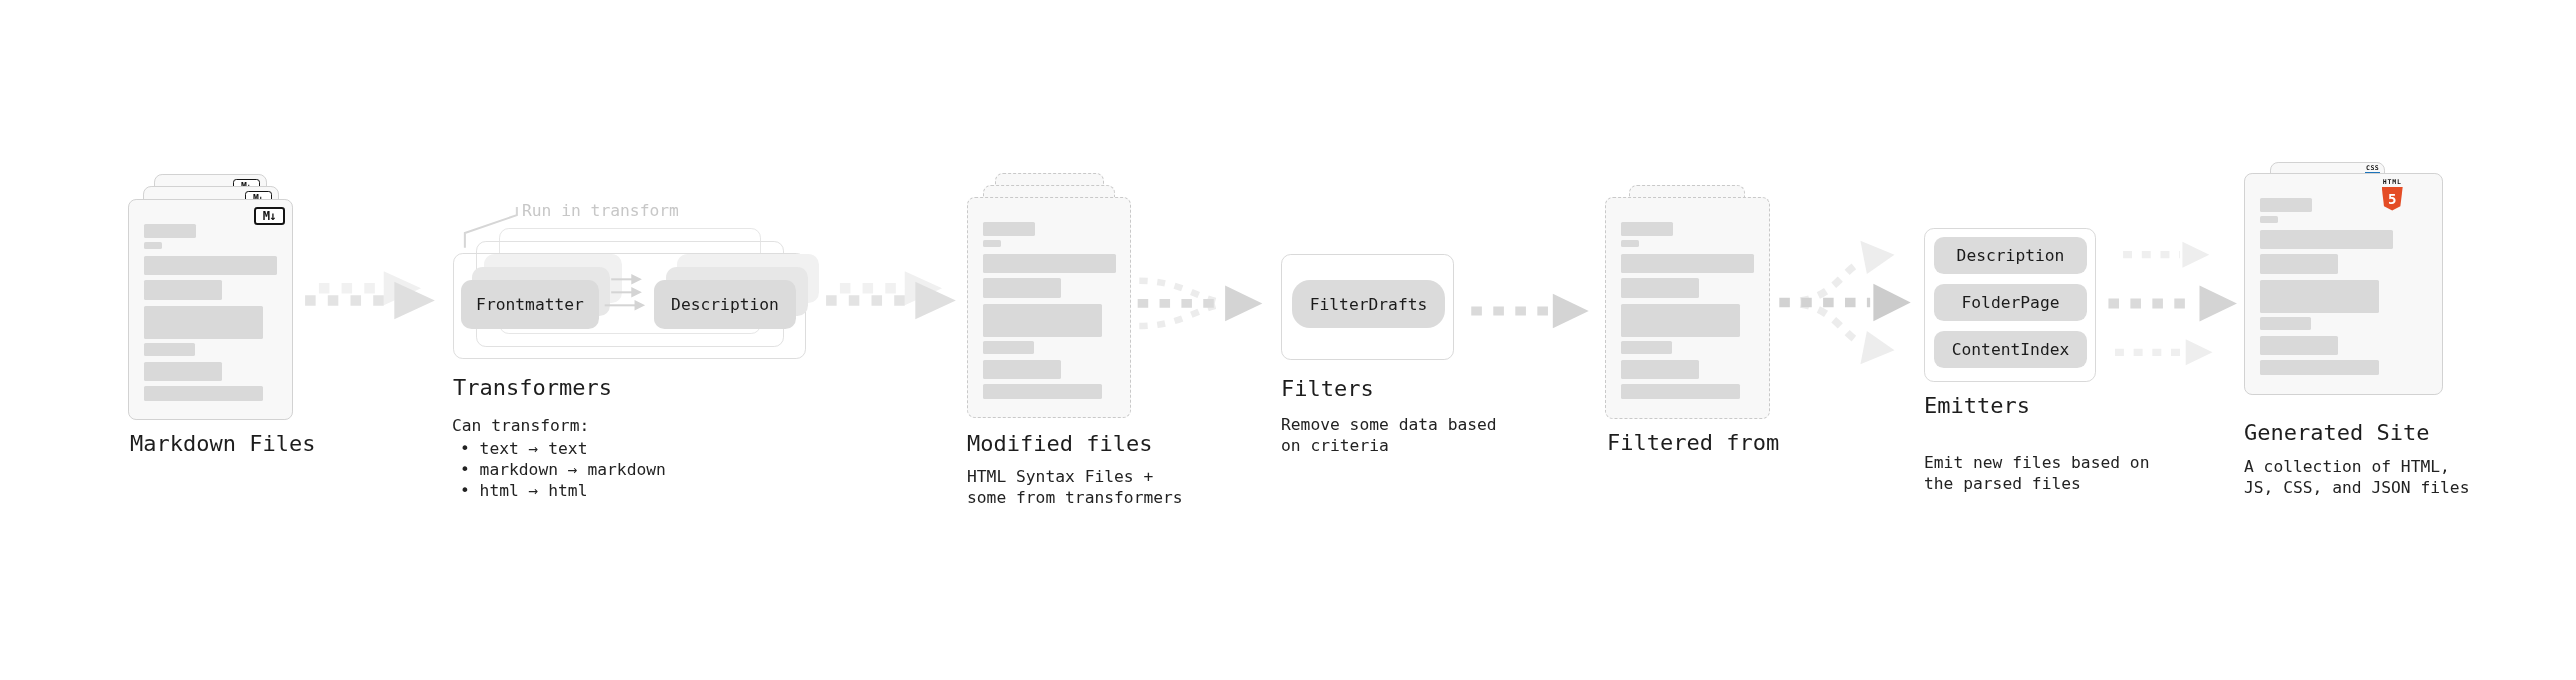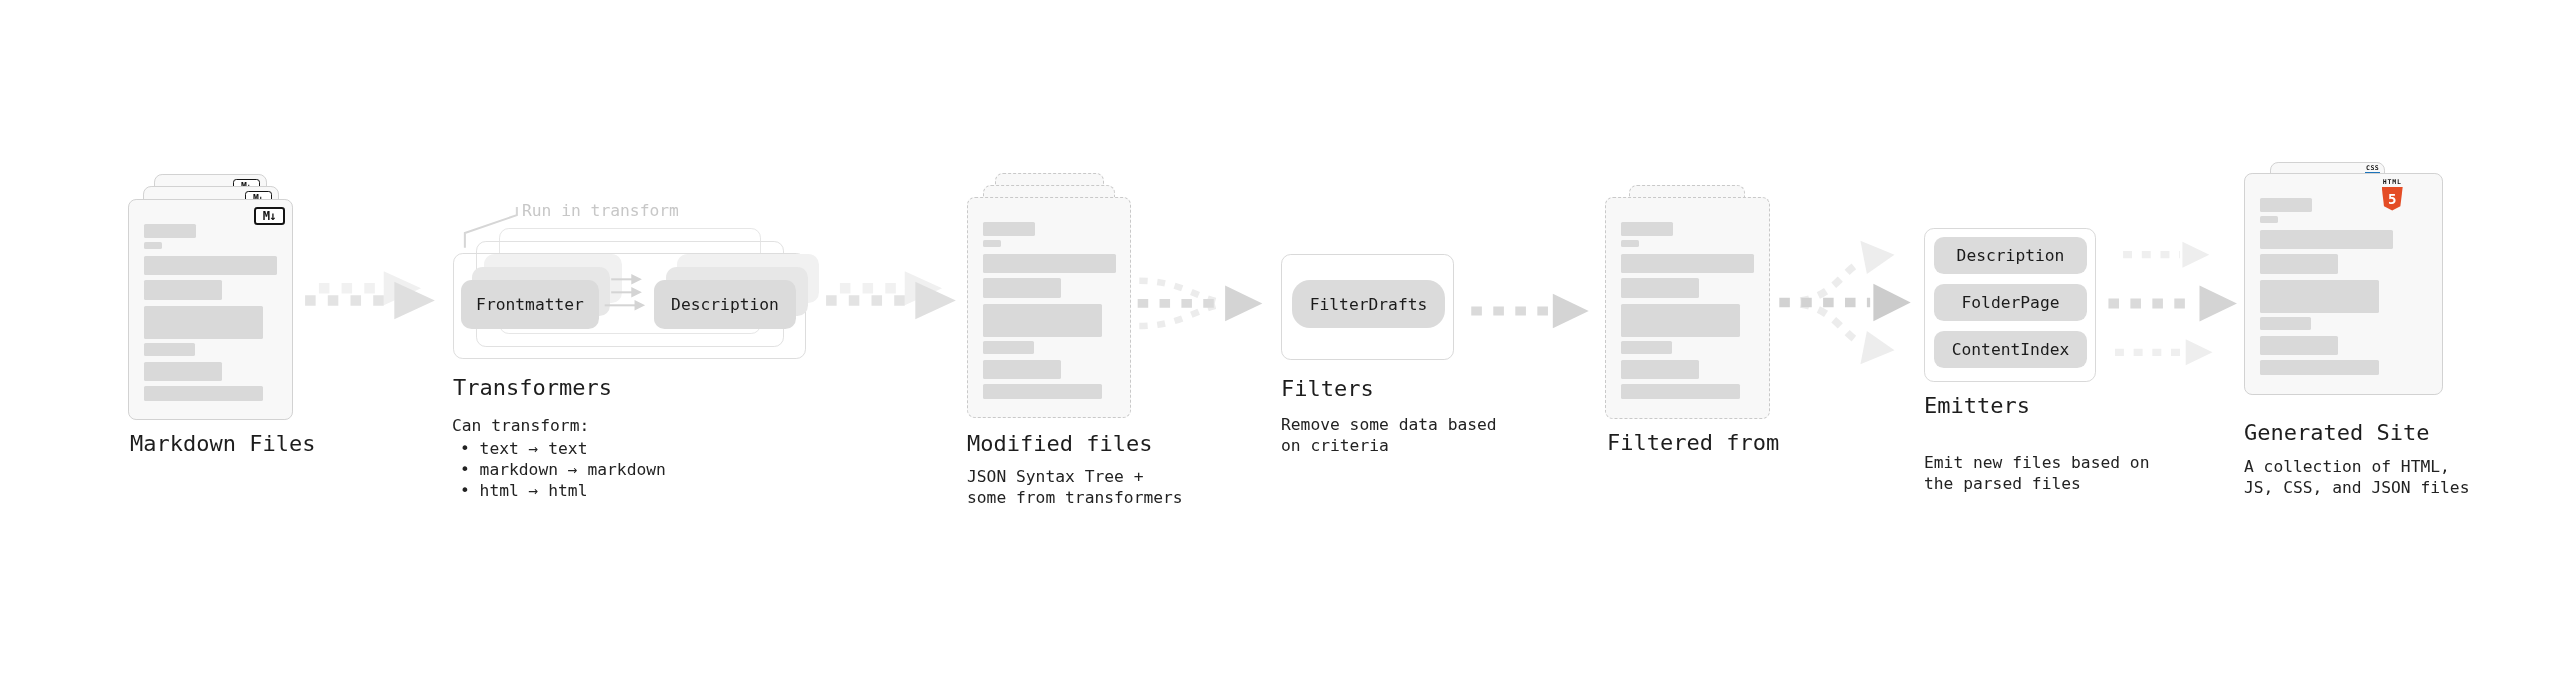--- a/index.html
+++ b/index.html
@@ -126,21 +126,21 @@
       <i class="sk" style="top:42px;width:18px;height:6.5px"></i>
       <i class="sk" style="top:56px;width:133px;height:18.7px"></i>
       <i class="sk" style="top:80px;width:78px;height:19.5px"></i>
       <i class="sk" style="top:106px;width:119px;height:32.5px"></i>
       <i class="sk" style="top:143px;width:51px;height:13px"></i>
       <i class="sk" style="top:162px;width:78px;height:18.7px"></i>
       <i class="sk" style="top:186px;width:119px;height:14.6px"></i>
     </div>
     <div class="stage-label" style="left:967px;top:432px">Modified files</div>
     <div class="desc" style="left:967px;top:466px">
-      <div>JSON Syntax Tree +</div>
+      <div>HTML Syntax Files +</div>
       <div>some from transformers</div>
     </div>
   </div>
 
   <svg class="flow" style="left:1134px;top:271px" width="145" height="68" viewBox="0 0 178 84">
     <path d="M6,12 C55,12 75,32 104,38" stroke="#ececec" stroke-width="8" stroke-dasharray="10 12" fill="none"></path>
     <path d="M6,68 C55,68 75,48 104,42" stroke="#ececec" stroke-width="8" stroke-dasharray="10 12" fill="none"></path>
     <line x1="4" y1="40" x2="108" y2="40" stroke="#dadada" stroke-width="11" stroke-dasharray="13 14"></line>
     <polygon points="112,18 158,40 112,62" fill="#d4d4d4"></polygon>
   </svg>

